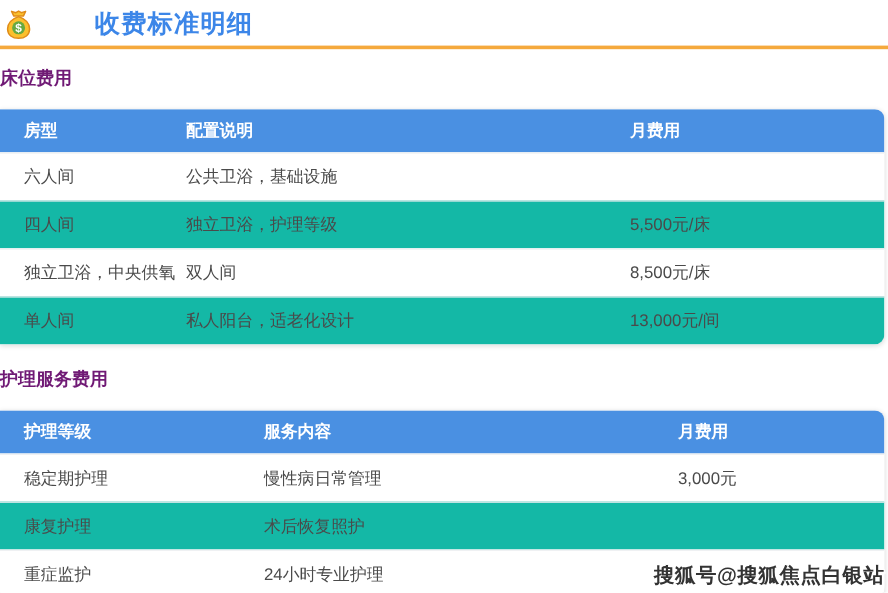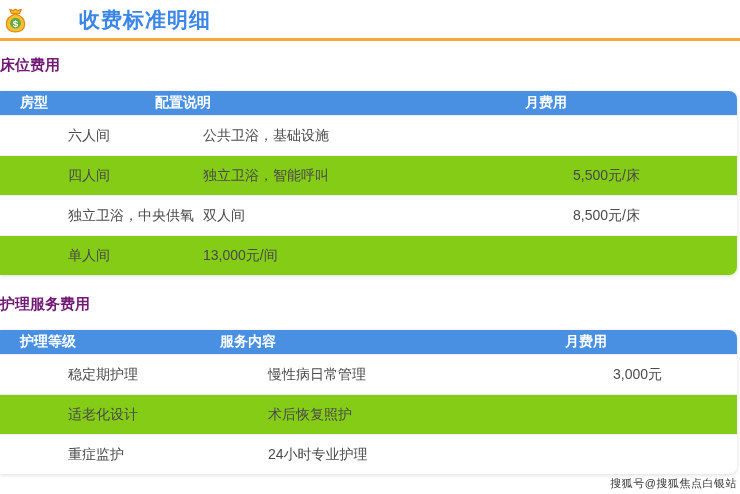--- a/index.html
+++ b/index.html
@@ -9,30 +9,30 @@
   .header { display:flex; align-items:center; gap:7px; padding:5px 0 0 3px; height:35px; }
   .title { color:#3c86e8; font-size:21px; font-weight:bold; letter-spacing:1px;padding-left:44px; }
   .divider { height:3px; background:#f5a93d; width:100%; margin-top:3px; }
 
   .section-title { color:#701a75; font-size:15px; font-weight:bold; }
   .st-1 { margin:15px 0 0 0; }
   .st-2 { margin:20px 12px 0 0; }
 
   .card { width:737px; margin-top:16px; border-radius:0 8px 8px 0; overflow:hidden;
           box-shadow:0 1px 4px rgba(0,0,0,0.14); background:#fff; }
-  .thead { background:#4a90e2; height:24px; display:grid; align-items:center;
+  .thead { background:#4a90e2; height:36px; display:grid; align-items:center;
            color:#fff; font-size:14px; font-weight:bold; }
   .trow { height:40px; display:grid; align-items:center; background:#fff;
-          border-top:1px solid #eceef1; color:#4a4a4a; font-size:14px;padding-left:48px; }
-  .trow.alt { background:#84cc16; }
+          border-top:1px solid #eceef1; color:#4a4a4a; font-size:14px; }
+  .trow.alt { background:#14b8a6; }
   .t1 .thead, .t1 .trow { grid-template-columns:155px 370px 1fr; }
   .t2 .thead, .t2 .trow { grid-template-columns:220px 345px 1fr; }
   .cell:first-child { padding-left:20px; }
 
-  .watermark { position:absolute; right:3px; bottom:3px; font-size:11px; font-weight:normal;
+  .watermark { position:absolute; right:3px; bottom:3px; font-size:17px; font-weight:bold;
                color:#333; letter-spacing:0.5px;
                text-shadow:-1px -1px 0 #fff, 1px -1px 0 #fff, -1px 1px 0 #fff,
                             1px 1px 0 #fff, 2px 2px 1px #fff; }
   .bag-icon { width:25px; height:25px; display:inline-block; }
 </style>
 </head>
 <body>
 
 <div class="page">
 
@@ -57,51 +57,52 @@
         <div class="cell">房型</div>
         <div class="cell">配置说明</div>
         <div class="cell">月费用</div>
       </div>
       <div class="trow">
         <div class="cell">六人间</div>
         <div class="cell">公共卫浴，基础设施</div>
       </div>
       <div class="trow alt">
         <div class="cell">四人间</div>
-        <div class="cell">独立卫浴，智能呼叫</div>
+        <div class="cell">独立卫浴，护理等级</div>
         <div class="cell">5,500元/床</div>
       </div>
       <div class="trow">
         <div class="cell">独立卫浴，中央供氧</div>
         <div class="cell">双人间</div>
         <div class="cell">8,500元/床</div>
       </div>
       <div class="trow alt">
         <div class="cell">单人间</div>
+        <div class="cell">私人阳台，适老化设计</div>
         <div class="cell">13,000元/间</div>
       </div>
     </div>
   </div>
 
   <div>
     <div class="section-title st-2">护理服务费用</div>
 
     <div class="card t2">
       <div class="thead">
         <div class="cell">护理等级</div>
         <div class="cell">服务内容</div>
         <div class="cell">月费用</div>
       </div>
       <div class="trow">
         <div class="cell">稳定期护理</div>
         <div class="cell">慢性病日常管理</div>
         <div class="cell">3,000元</div>
       </div>
       <div class="trow alt">
-        <div class="cell">适老化设计</div>
+        <div class="cell">康复护理</div>
         <div class="cell">术后恢复照护</div>
       </div>
       <div class="trow">
         <div class="cell">重症监护</div>
         <div class="cell">24小时专业护理</div>
         <div class="cell"></div>
       </div>
     </div>
   </div>
 

